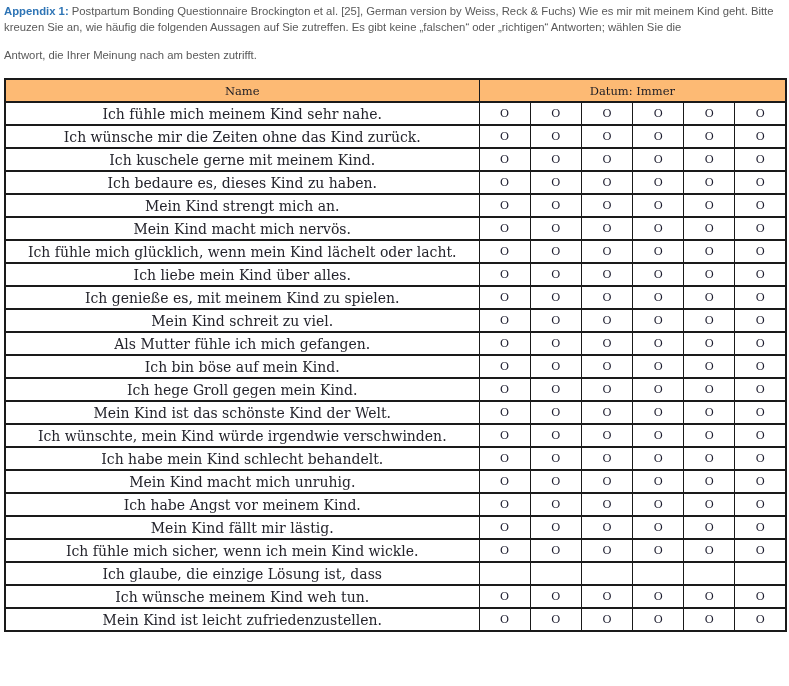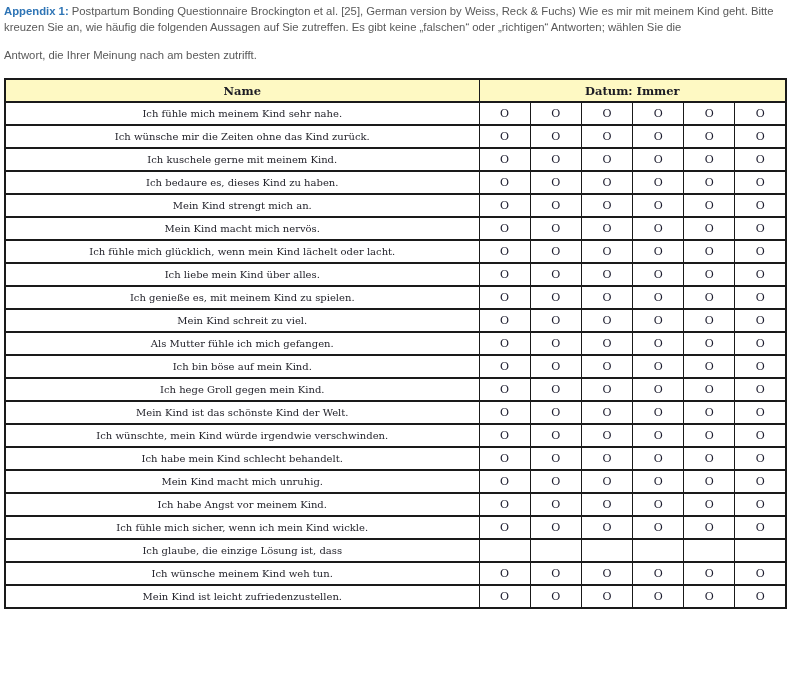--- a/index.html
+++ b/index.html
@@ -44,29 +44,29 @@
     border-color: #1a1a1a;
     border-width: 2px 1px;
     height: 21px;
     padding: 0 2px;
     text-align: center;
     vertical-align: middle;
     overflow: hidden;
     white-space: nowrap;
   }
   table.pbq th {
-    background: #fef9c3;
+    background: #fdba74;
     font-family: "DejaVu Serif", serif;
-    font-weight: bold;
+    font-weight: normal;
     font-size: 11.5px;
     color: #1c1c24;
   }
   td.name-cell {
     font-family: "DejaVu Serif", serif;
-    font-size: 10px;
+    font-size: 14px;
     color: #24242c;
   }
   td.option-cell {
     font-family: "DejaVu Serif", serif;
     font-size: 11px;
     color: #1c1c2e;
   }
   col.name-col  { width: 474px; }
   col.opt-col   { width: 51.2px; }
 </style>
@@ -252,20 +252,29 @@
         <tr>
           <td class="name-cell">Ich habe Angst vor meinem Kind.</td>
           <td class="option-cell">O</td>
           <td class="option-cell">O</td>
           <td class="option-cell">O</td>
           <td class="option-cell">O</td>
           <td class="option-cell">O</td>
           <td class="option-cell">O</td>
         </tr>
         <tr>
+          <td class="name-cell">Mein Kind fällt mir lästig.</td>
+          <td class="option-cell">O</td>
+          <td class="option-cell">O</td>
+          <td class="option-cell">O</td>
+          <td class="option-cell">O</td>
+          <td class="option-cell">O</td>
+          <td class="option-cell">O</td>
+        </tr>
+        <tr>
           <td class="name-cell">Ich fühle mich sicher, wenn ich mein Kind wickle.</td>
           <td class="option-cell">O</td>
           <td class="option-cell">O</td>
           <td class="option-cell">O</td>
           <td class="option-cell">O</td>
           <td class="option-cell">O</td>
           <td class="option-cell">O</td>
         </tr>
         <tr>
           <td class="name-cell">Ich glaube, die einzige Lösung ist, dass</td>

